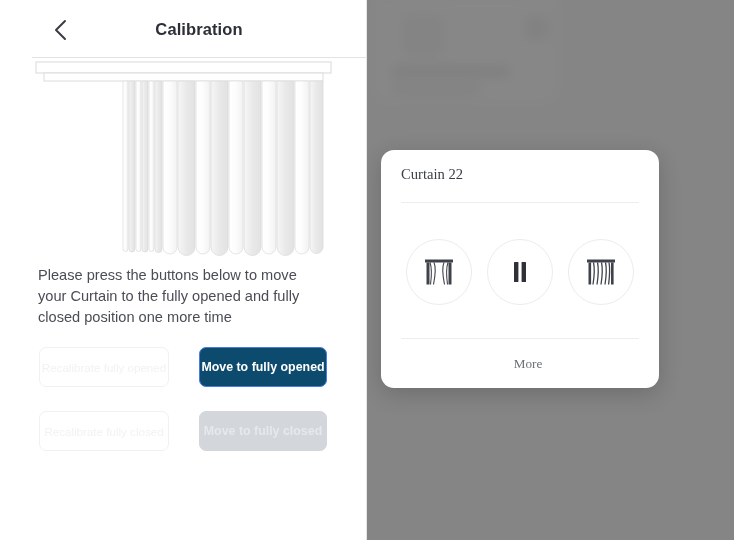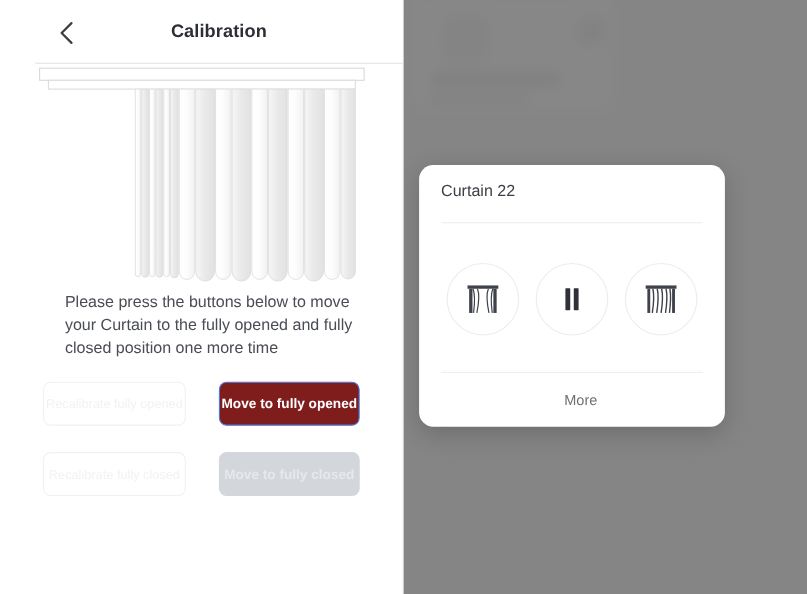--- a/index.html
+++ b/index.html
@@ -42,21 +42,21 @@
   
   #curtain-illustration {
     position: absolute; left: 0; top: 58px;
     width: 367px; height: 205px;
   }
   #curtain-illustration svg { display: block; width: 367px; height: 205px; }
 
   
   #instruction-text {
     position: absolute; left: 38px; top: 265px; width: 290px;
-    font-size: 14.6px; line-height: 21px; color: #4a4d55; margin-left: 21px;
+    font-size: 14.6px; line-height: 21px; color: #4a4d55;
   }
 
   
   .btn-row { position: absolute; left: 0; width: 367px; height: 40px; }
   #btn-row-opened { top: 347px; }
   #btn-row-closed { top: 411px; }
 
   .btn {
     position: absolute;
     height: 40px;
@@ -70,21 +70,21 @@
   .btn-recalibrate {
     left: 39px; width: 130px;
     background: #ffffff;
     border: 1px solid #f0f1f3;
     color: #f1f2f4;
     font-weight: normal;
     font-size: 11.6px;
   }
   .btn-move-opened {
     left: 199px; width: 128px;
-    background: #7f1d1d;
+    background: #0c4a6e;
     color: #ffffff;
     border: 1px solid #4a7ae3;
   }
   .btn-move-closed {
     left: 199px; width: 128px;
     background: #d3d6db;
     color: #e6e8ec;
     border: 1px solid #d3d6db;
   }
 
@@ -128,20 +128,21 @@
     backdrop-filter: blur(6px);
   }
 
   
   #curtain-modal {
     position: absolute; left: 14px; top: 150px;
     width: 278px; height: 238px;
     background: #ffffff;
     border-radius: 13px;
     box-shadow: 0 6px 22px rgba(0,0,0,0.18);
+    font-family: Liberation Serif, serif;
   }
   #modal-title {
     position: absolute; left: 20px; top: 16px;
     font-size: 14.6px; color: #3b3e45;
   }
   #modal-divider-top {
     position: absolute; left: 20px; right: 20px; top: 52px;
     height: 1px; background: #eceef0;
   }
   #control-row {

